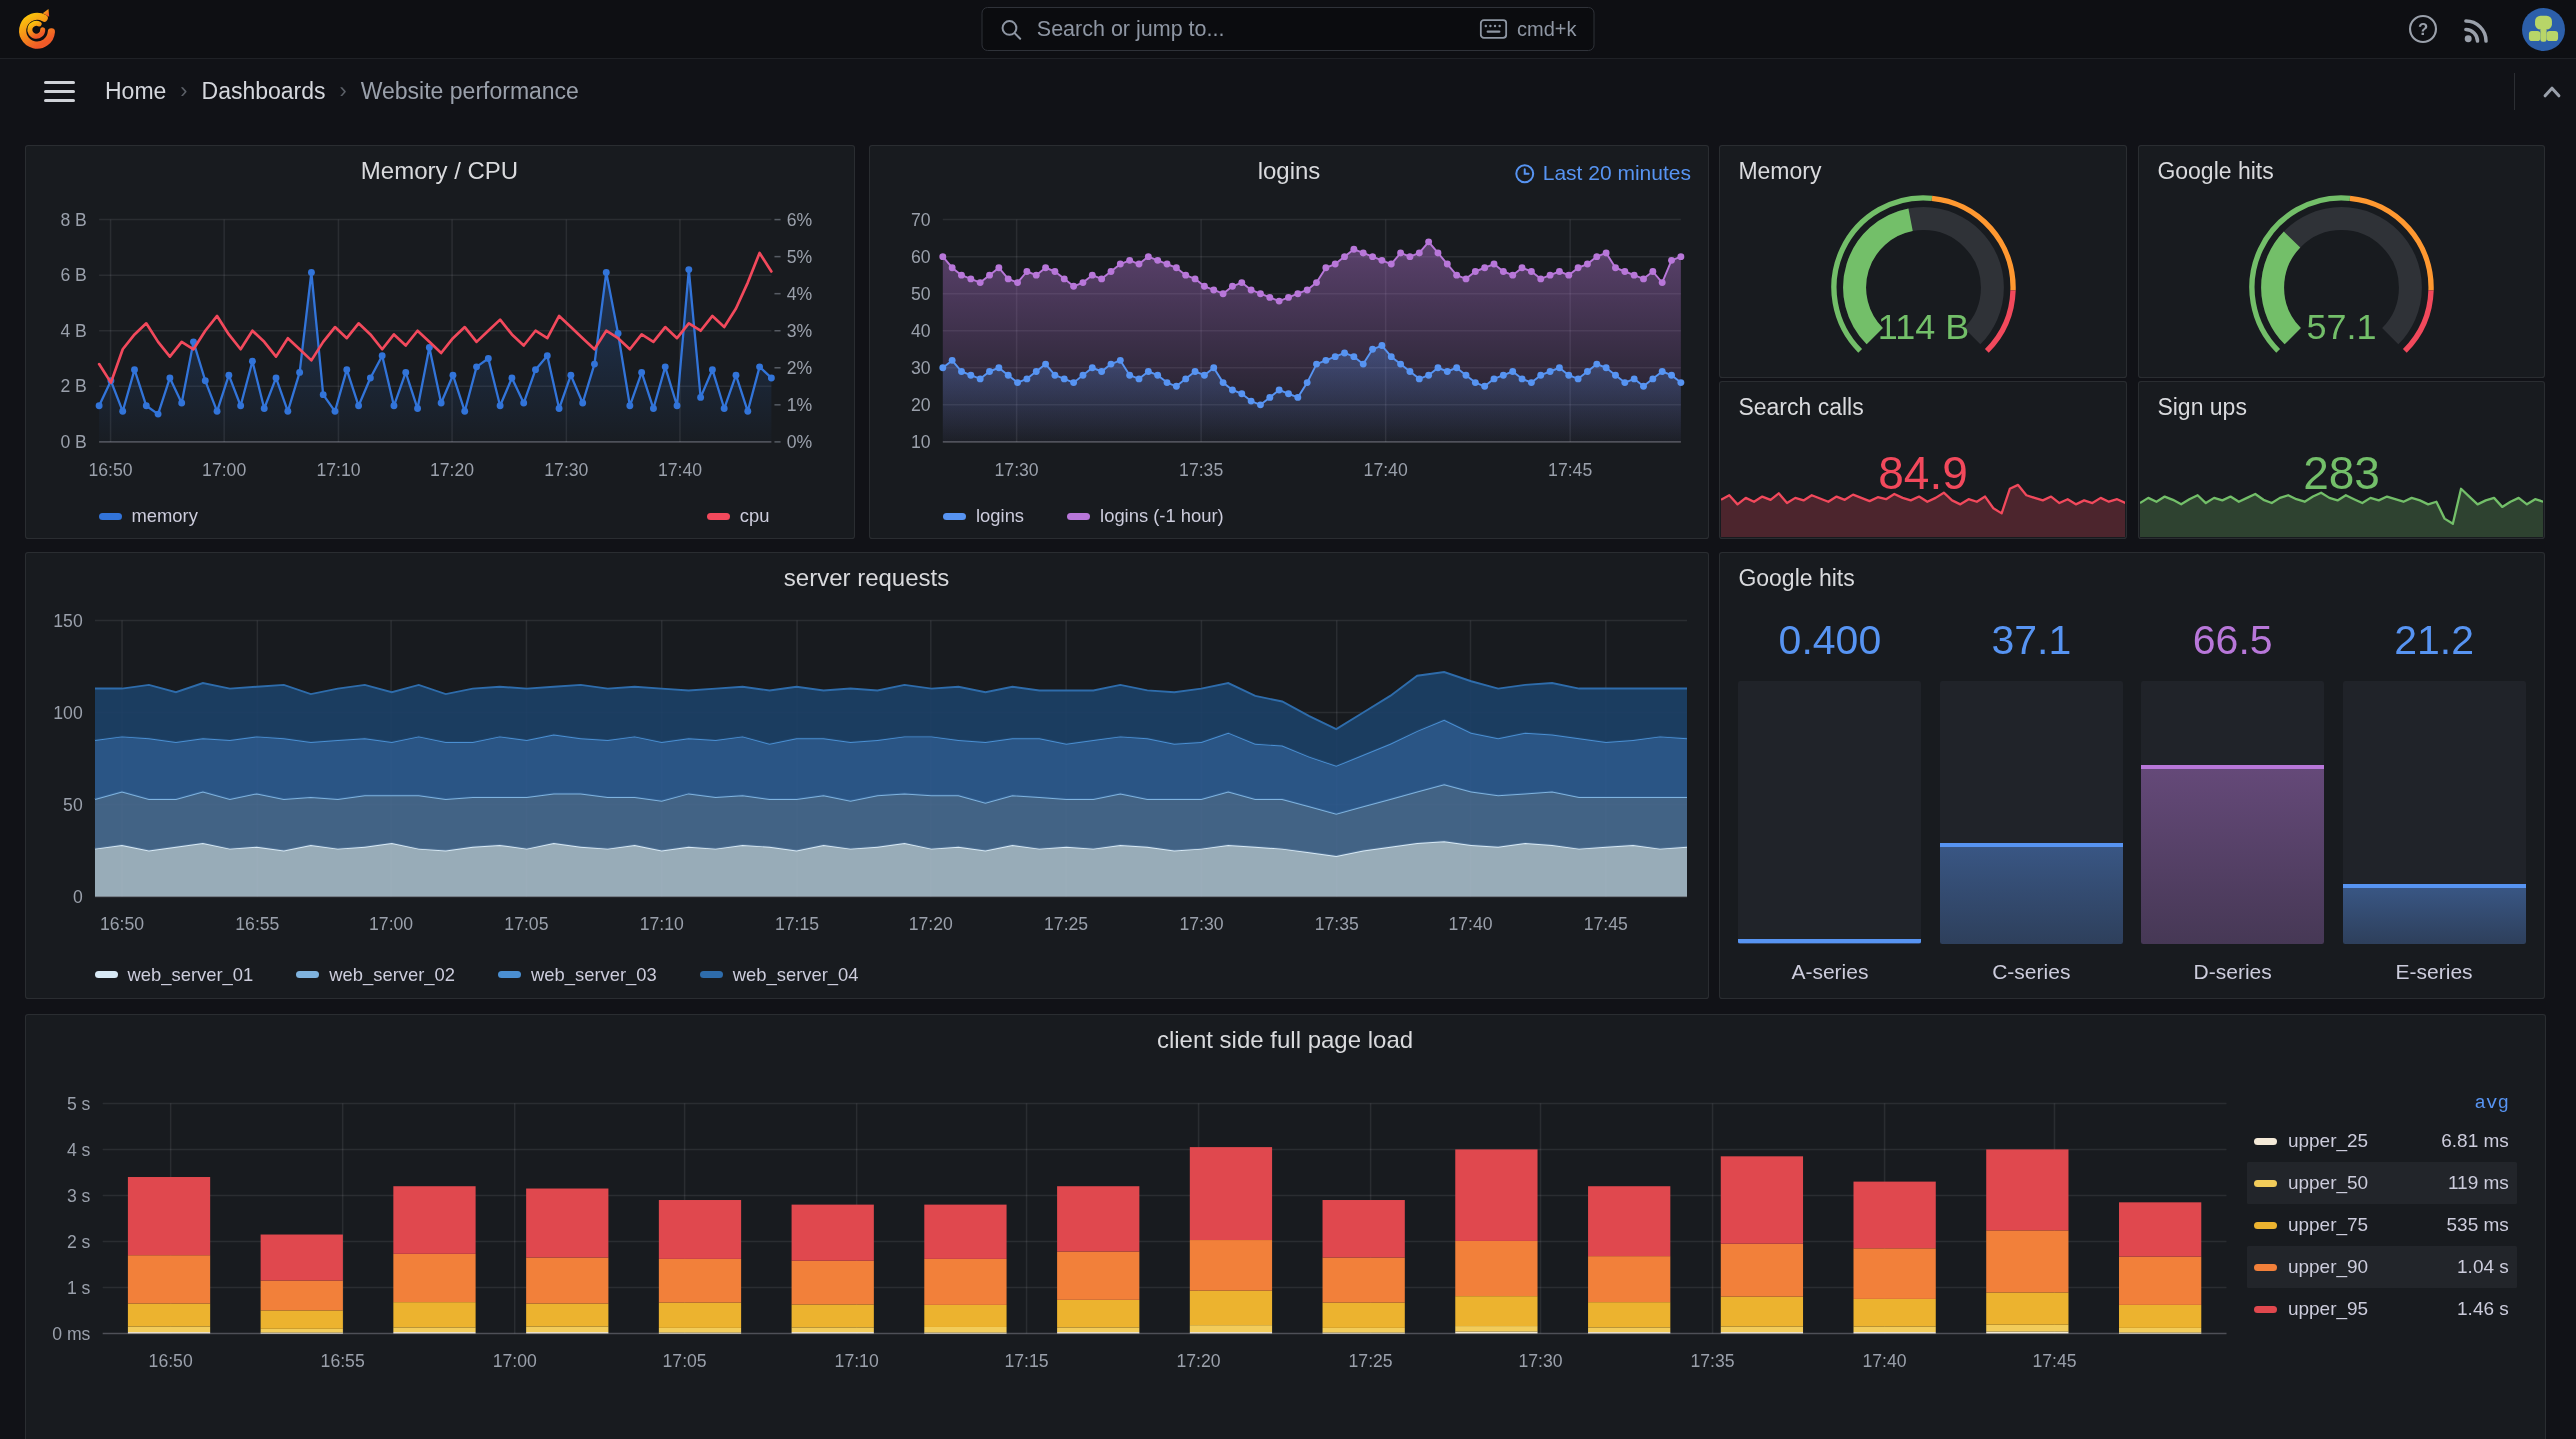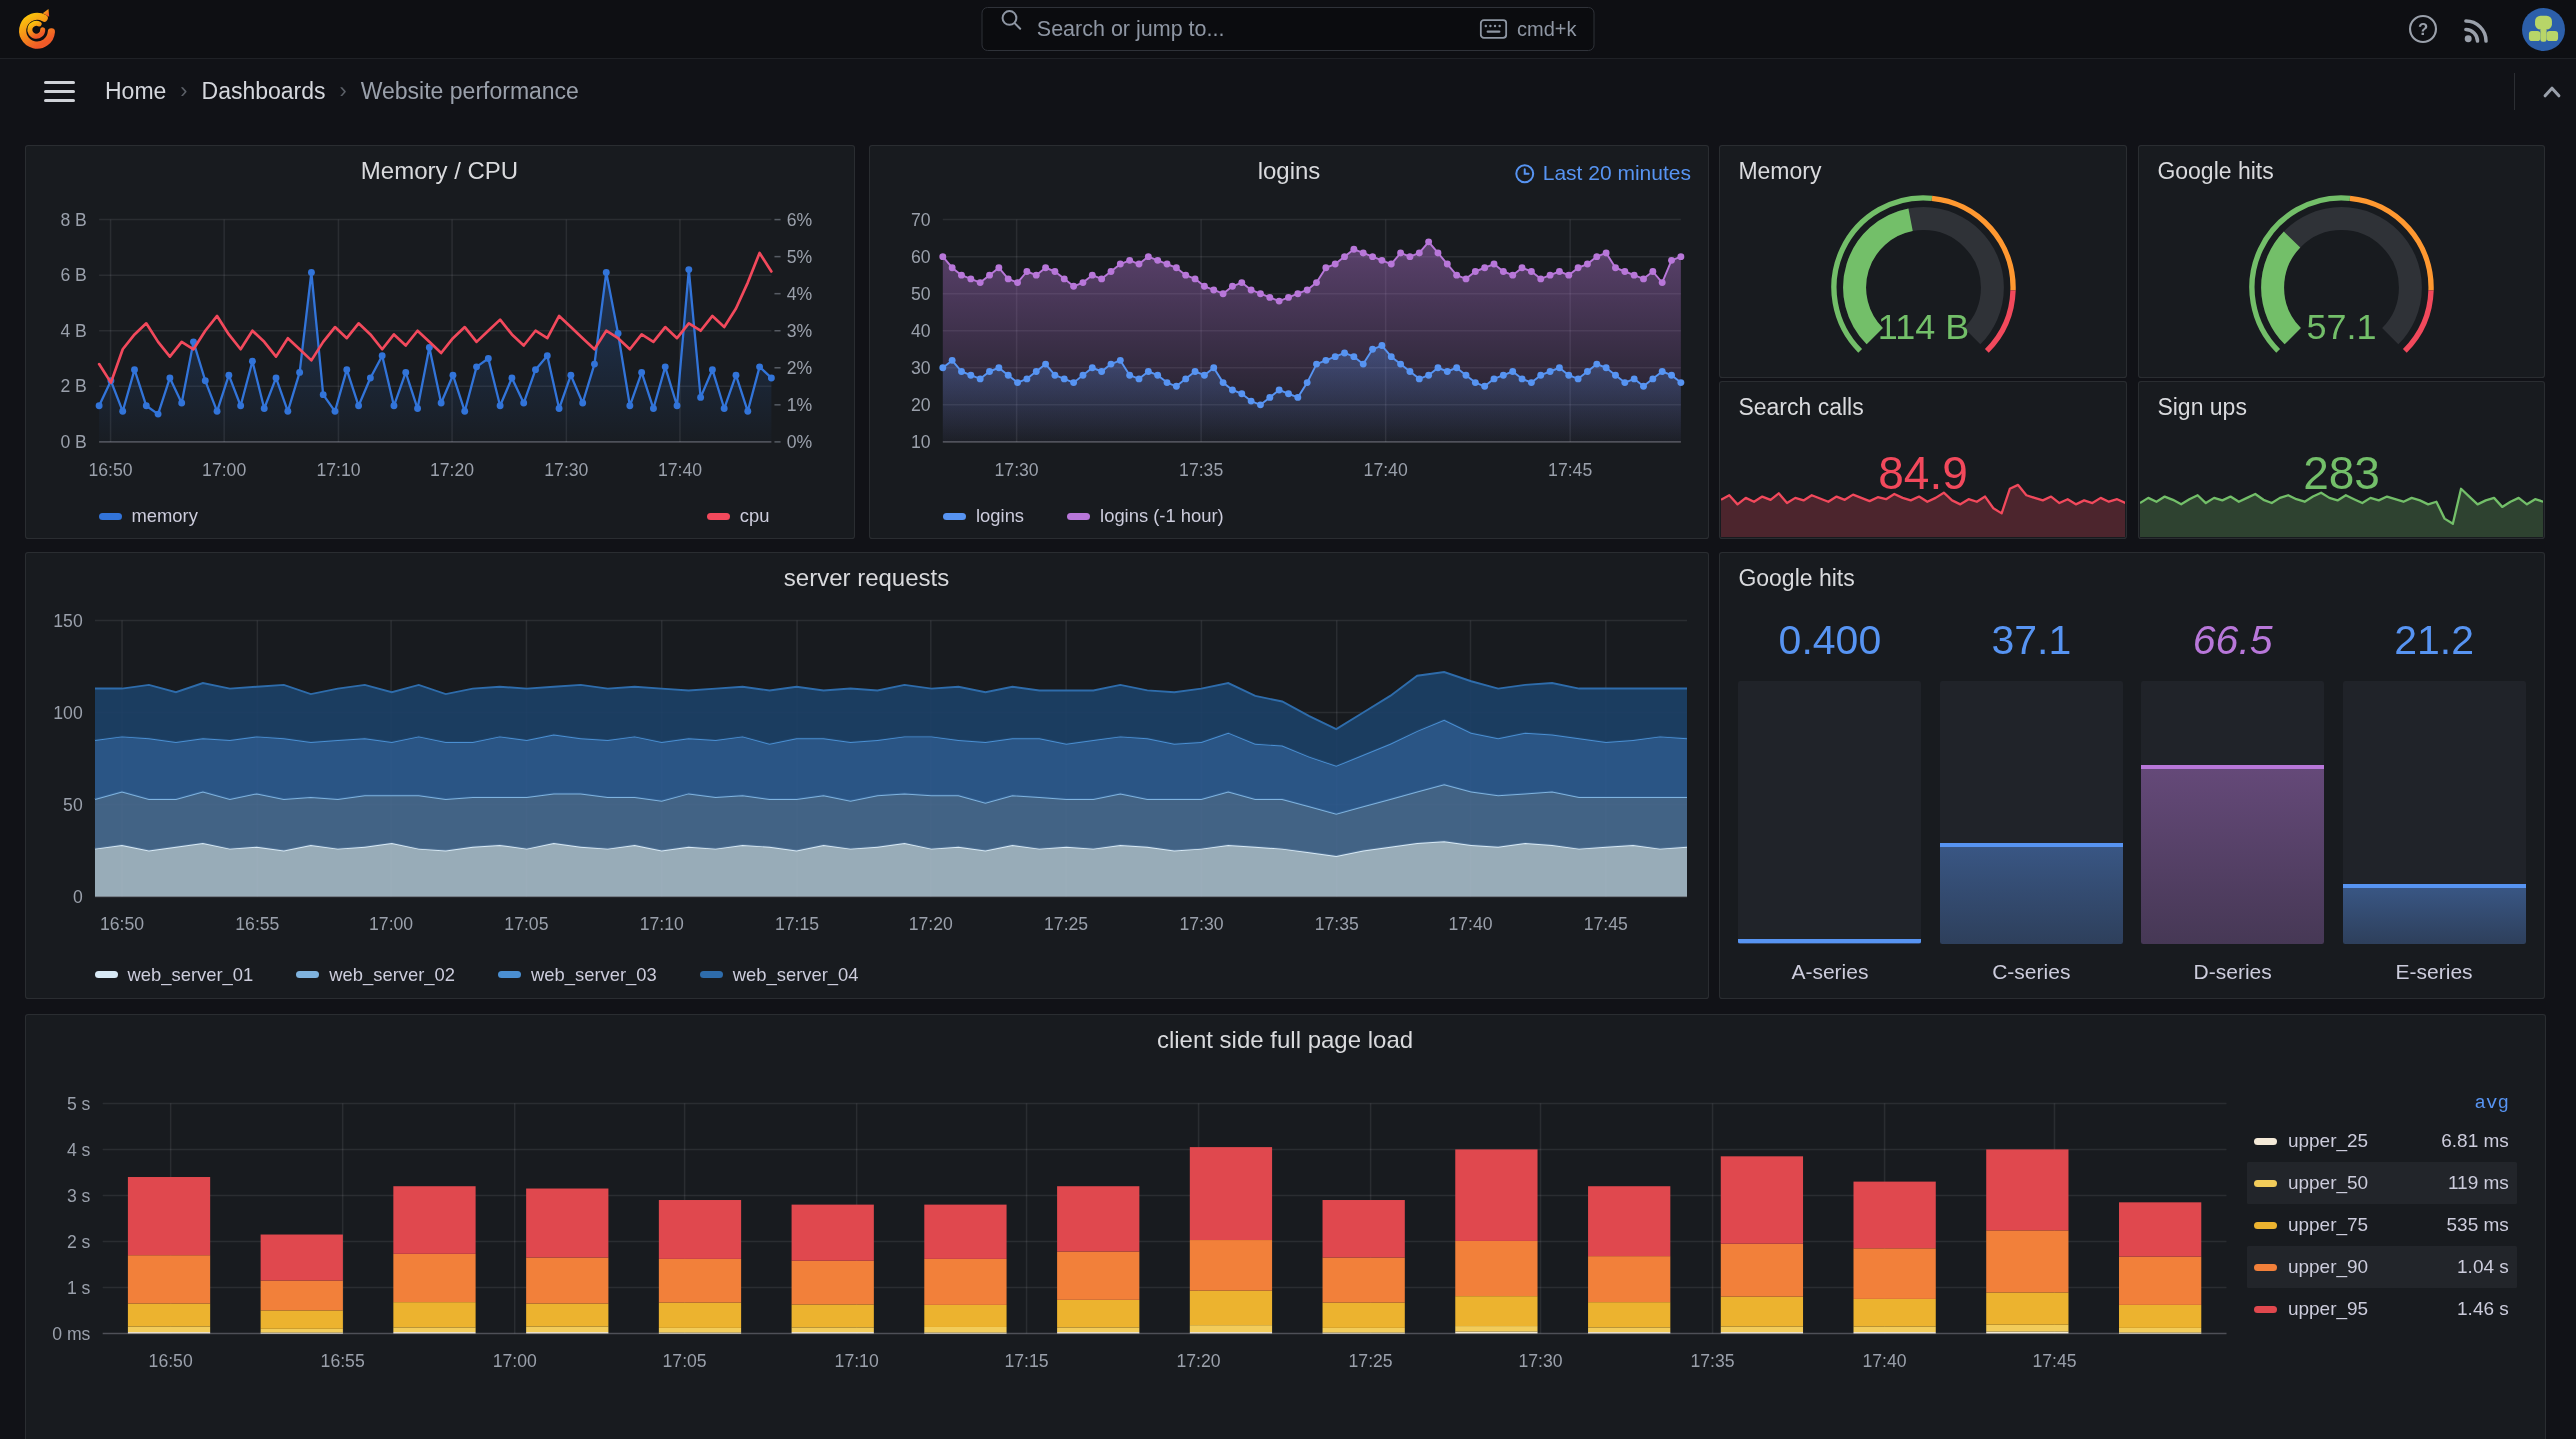--- a/index.html
+++ b/index.html
@@ -1,20 +1,20 @@
 <!DOCTYPE html>
 <html style="font-size:12.3px"><head>
 <meta charset="utf-8">
 <style>
   html,body{margin:0;padding:0;background:#111217;width:2576px;height:1440px;overflow:hidden;
     font-family:"Liberation Sans",sans-serif;color:#ccccdc;-webkit-font-smoothing:antialiased;}
   .topbar{position:absolute;left:0;top:0;width:2576px;height:58px;background:#0e0f13;border-bottom:0.8px solid #1f2126;}
   .logo{position:absolute;left:14px;top:6.1px;width:46px;height:46px;}
   .searchbox{position:absolute;left:50%;top:7px;transform:translateX(-50%);width:613px;height:44px;
-    background:#0b0c0f;border:0.8px solid #2f3239;border-radius:6.1px;display:flex;padding:0 17px;box-sizing:border-box;}
+    background:#0b0c0f;border:0.8px solid #2f3239;border-radius:6.1px;display:flex;align-items:center;padding:0 17px;box-sizing:border-box;}
   .searchbox input{flex:1;background:transparent;border:none;outline:none;color:#c7cad1;font-size:21.5px;margin-left:12.3px;font-family:"Liberation Sans",sans-serif;}
   .searchbox input::placeholder{color:#8e96a3;}
   .kbd-group{display:flex;align-items:center;gap:9.2px;color:#8e96a3;font-size:20px;margin-left:16px;}
   .tb-icon{position:absolute;top:7.7px;width:43px;height:43px;display:flex;align-items:center;justify-content:center;cursor:pointer;}
   .crumbbar{position:absolute;left:16px;top:59px;width:2576px;height:64px;}
   .hamburger{position:absolute;left:28px;top:17px;width:31px;height:31px;display:flex;flex-direction:column;justify-content:center;gap:6.1px;cursor:pointer;}
   .hamburger i{display:block;height:3.1px;background:#d0d2d8;border-radius:1.5px;}
   .crumbs{position:absolute;left:89px;top:0;height:64px;display:flex;align-items:center;gap:14px;font-size:23px;}
   .crumb{color:#d5d7dd;cursor:pointer;}
   .crumb.current{color:#9aa0ab;}
@@ -590,21 +590,21 @@
           <div class="bgl">A-series</div>
         </div>
         <div class="bgc">
           <div class="bgv" style="color: rgb(87, 148, 242);">37.1</div>
           <div class="bgt">
             <div class="bgf" style="height: 37.1%; background: linear-gradient(rgba(87, 148, 242, 0.45), rgba(87, 148, 242, 0.25)); border-top: 4.6px solid rgb(87, 148, 242);"></div>
           </div>
           <div class="bgl">C-series</div>
         </div>
         <div class="bgc">
-          <div class="bgv" style="color: rgb(184, 119, 217); font-style: italic;">66.5</div>
+          <div class="bgv" style="color: rgb(184, 119, 217);">66.5</div>
           <div class="bgt">
             <div class="bgf" style="height: 66.5%; background: linear-gradient(rgba(184, 119, 217, 0.45), rgba(184, 119, 217, 0.25)); border-top: 4.6px solid rgb(184, 119, 217);"></div>
           </div>
           <div class="bgl">D-series</div>
         </div>
         <div class="bgc">
           <div class="bgv" style="color: rgb(87, 148, 242);">21.2</div>
           <div class="bgt">
             <div class="bgf" style="height: 21.2%; background: linear-gradient(rgba(87, 148, 242, 0.45), rgba(87, 148, 242, 0.25)); border-top: 4.6px solid rgb(87, 148, 242);"></div>
           </div>

